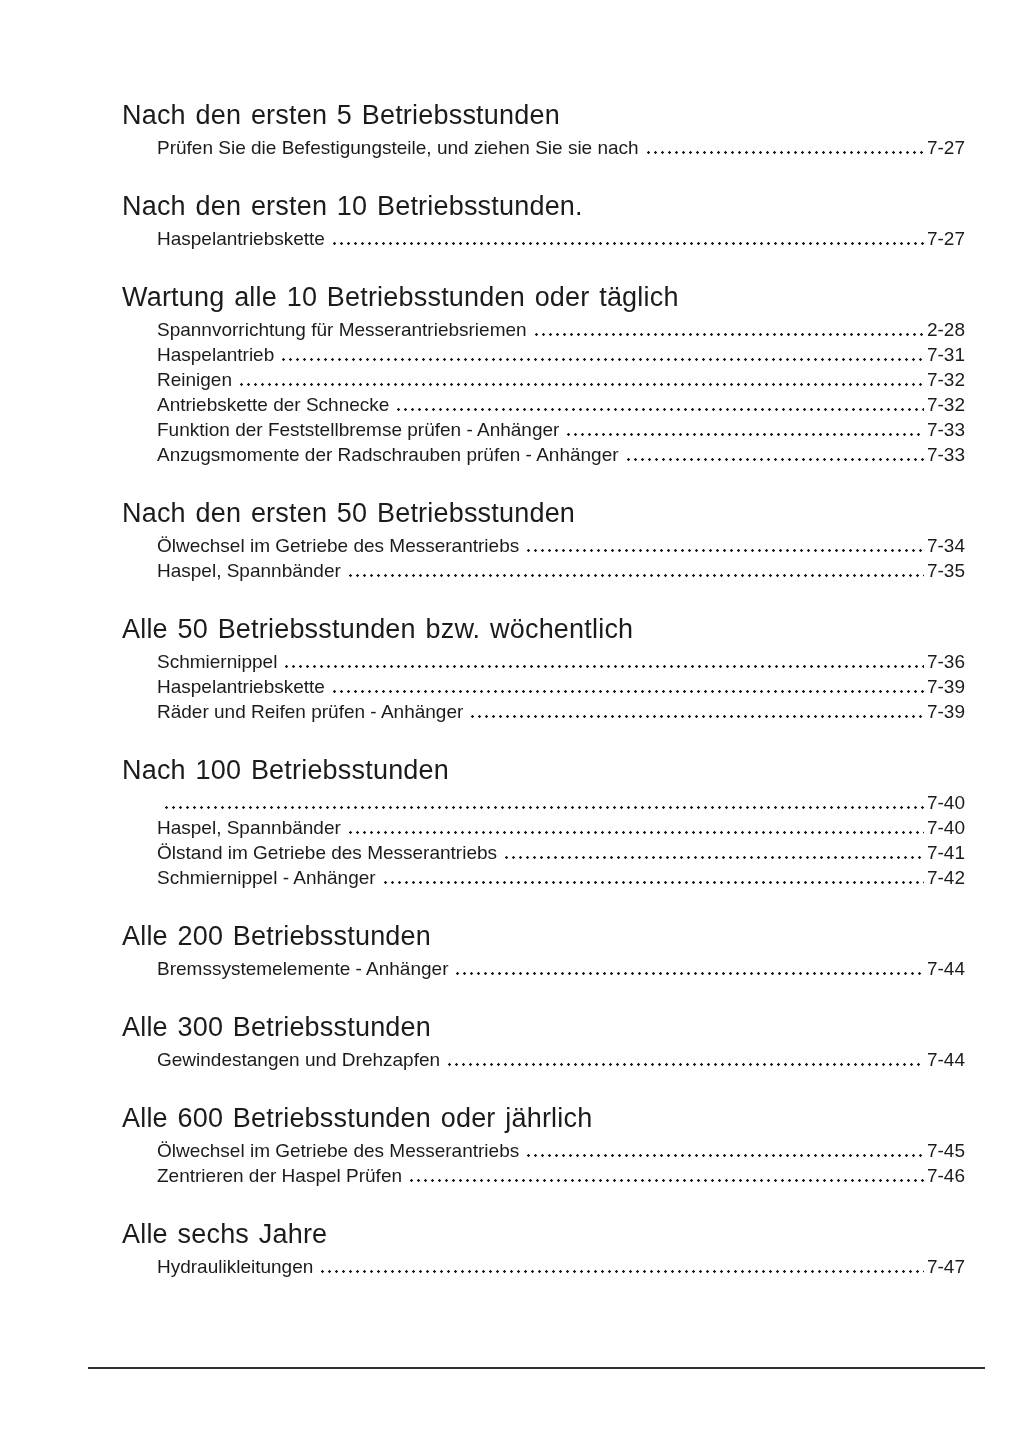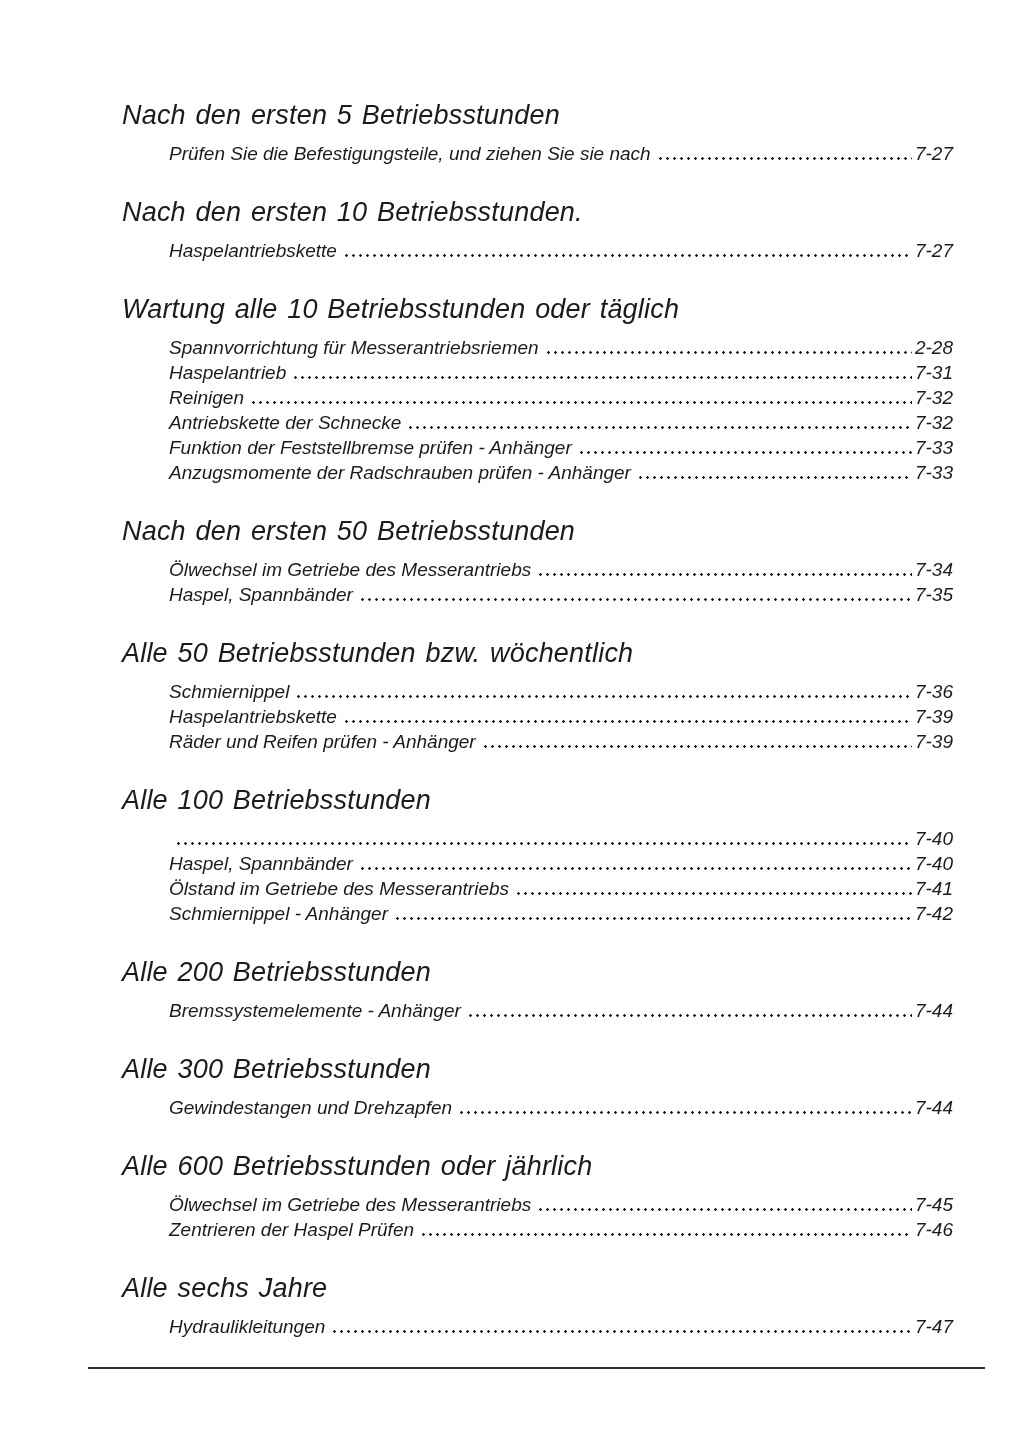--- a/index.html
+++ b/index.html
@@ -20,37 +20,36 @@
     left: 0; top: 0;
     width: 1024px;
     height: 1447px;
     background: #ffffff;
   }
   .content {
     position: absolute;
     left: 122px;
     top: 101px;
     width: 843px;
-    font-style: italic;
   }
   .toc-section {
     margin: 0 0 32px 0;
   }
   .section-title {
     font-size: 27px;
     font-weight: 400;
     line-height: 28px;
     margin: 0 0 6px 0;
     letter-spacing: 0.2px;
     word-spacing: 2px;
     white-space: nowrap;
   }
   .entries {
     list-style: none;
-    margin: 12px;
+    margin: 0;
     padding: 0 0 0 35px;
   }
   .entry {
     display: flex;
     align-items: stretch;
     font-size: 19px;
     line-height: 25px;
     height: 25px;
   }
   .entry-label {
@@ -183,21 +182,21 @@
 
   <li class="entry">
     <span class="entry-label">Räder und Reifen prüfen - Anhänger</span>
     <span class="leader"></span>
     <span class="entry-page">7-39</span>
   </li>
 </ul>
   </section>
 
   <section class="toc-section">
-    <h2 class="section-title">Alle 100 Betriebsstunden</h2>
+    <h2 class="section-title">Nach 100 Betriebsstunden</h2>
     <ul class="entries">
   <li class="entry">
     <span class="leader"></span>
     <span class="entry-page">7-40</span>
   </li>
 
   <li class="entry">
     <span class="entry-label">Haspel, Spannbänder</span>
     <span class="leader"></span>
     <span class="entry-page">7-40</span>

